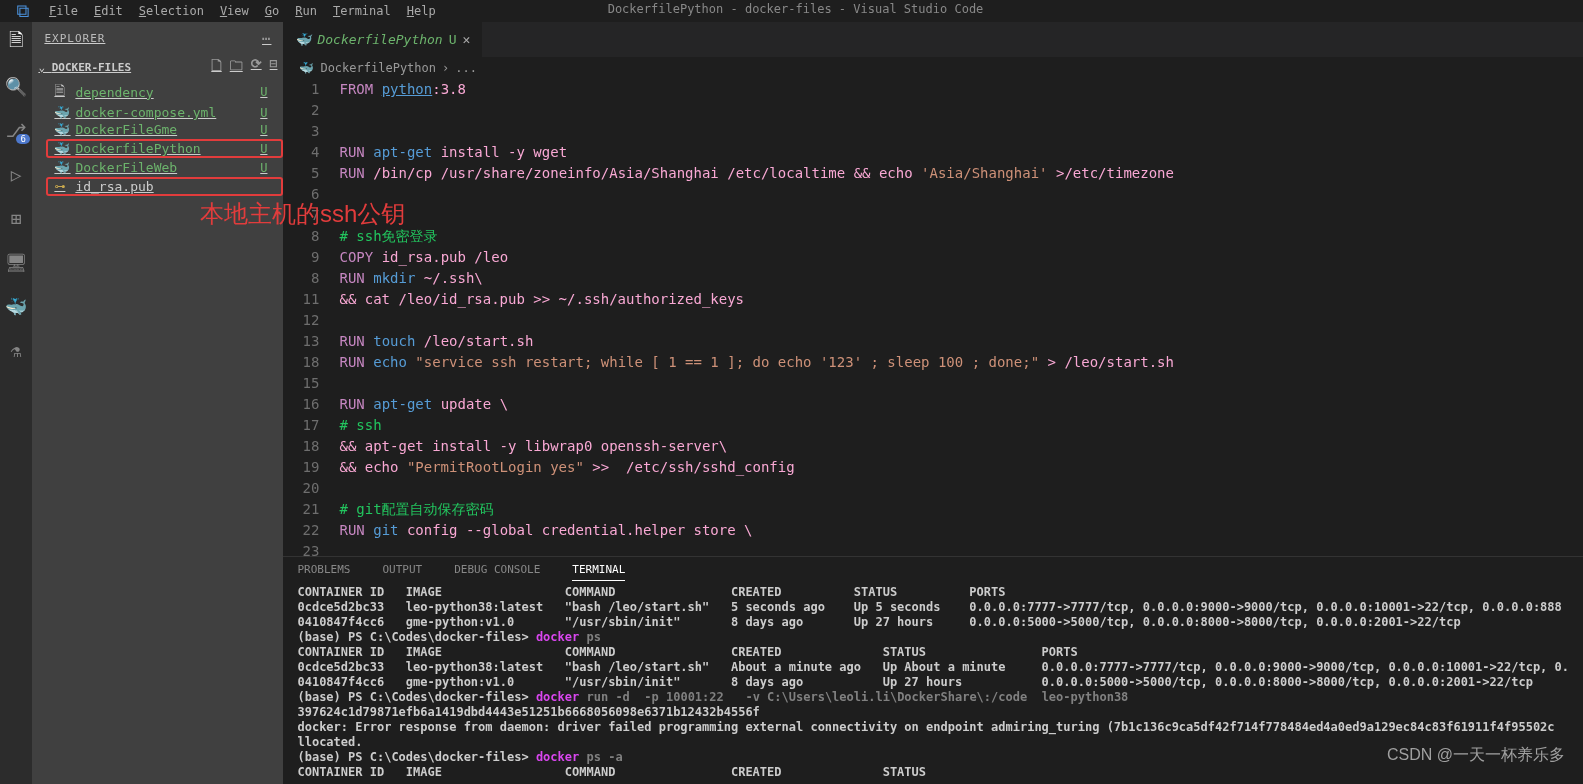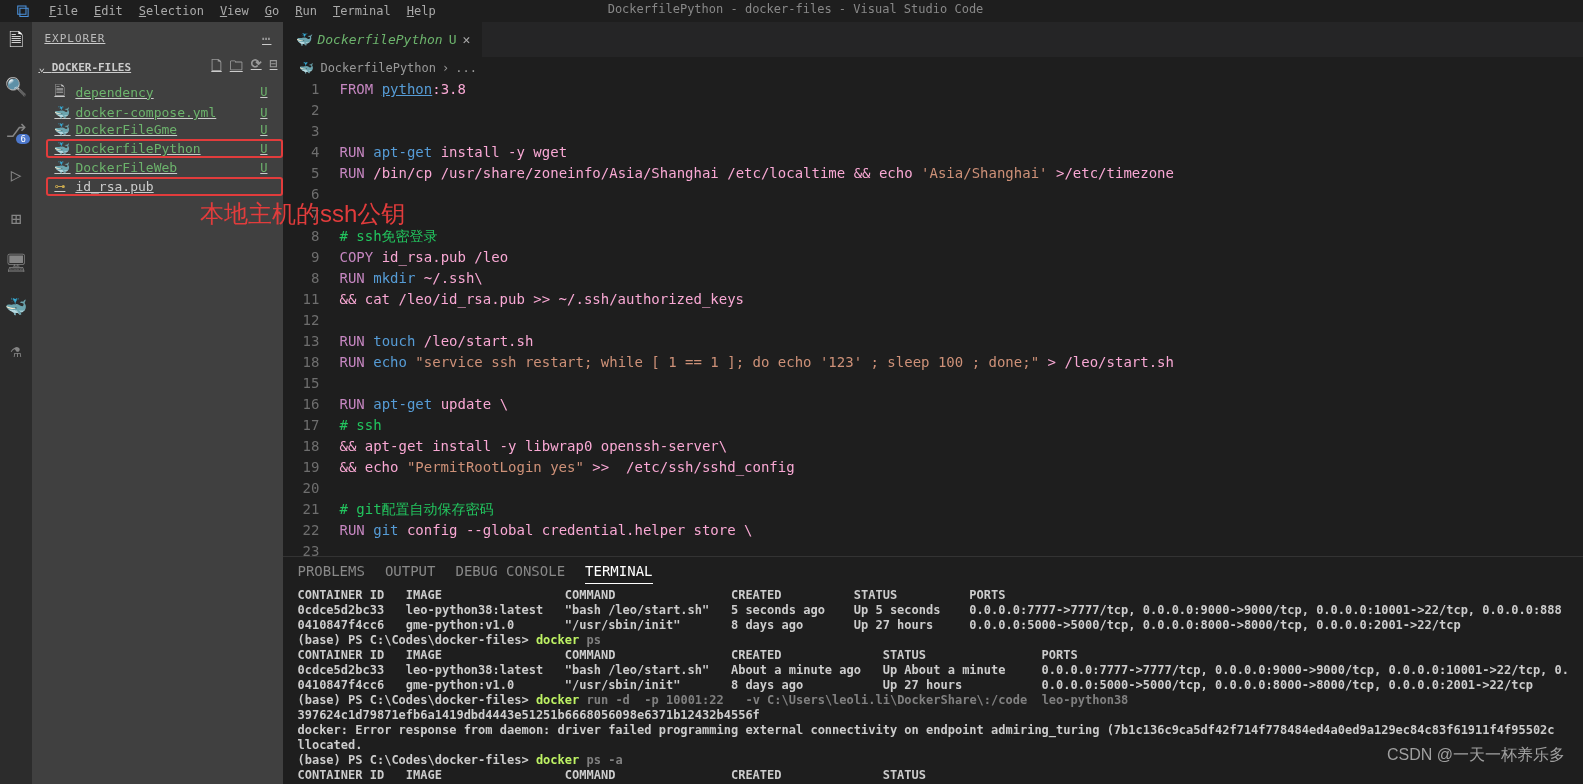--- a/index.html
+++ b/index.html
@@ -191,37 +191,37 @@
 .panel {
   height: 228px;
   border-top: 1px solid #333;
   background: #1e1e1e;
   display: flex;
   flex-direction: column;
 }
 .panel-tabs {
   display: flex;
   padding: 6px 14px 0;
-  gap: 20px;
-  font-size: 14px;
+  gap: 32px;
+  font-size: 11px;
 }
 .panel-tab { color: #888; cursor: pointer; padding-bottom: 4px; }
 .panel-tab.active { color: #fff; border-bottom: 1px solid #fff; }
 .terminal {
   flex: 1;
   padding: 4px 14px;
   font-family: Consolas, monospace;
   font-size: 12px;
   color: #ccc;
   overflow: hidden;
   line-height: 15px;
   white-space: pre;
   font-weight: bold;
 }
-.term-cmd { color: #bef264; }
+.term-cmd { color: #d946ef; }
 .term-gray { color: #808080; }
 .watermark {
   position: absolute;
   right: 18px;
   bottom: 18px;
   color: #a0a0a0;
   font-size: 16px;
   font-family: 'Microsoft YaHei', sans-serif;
 }
 </style>

